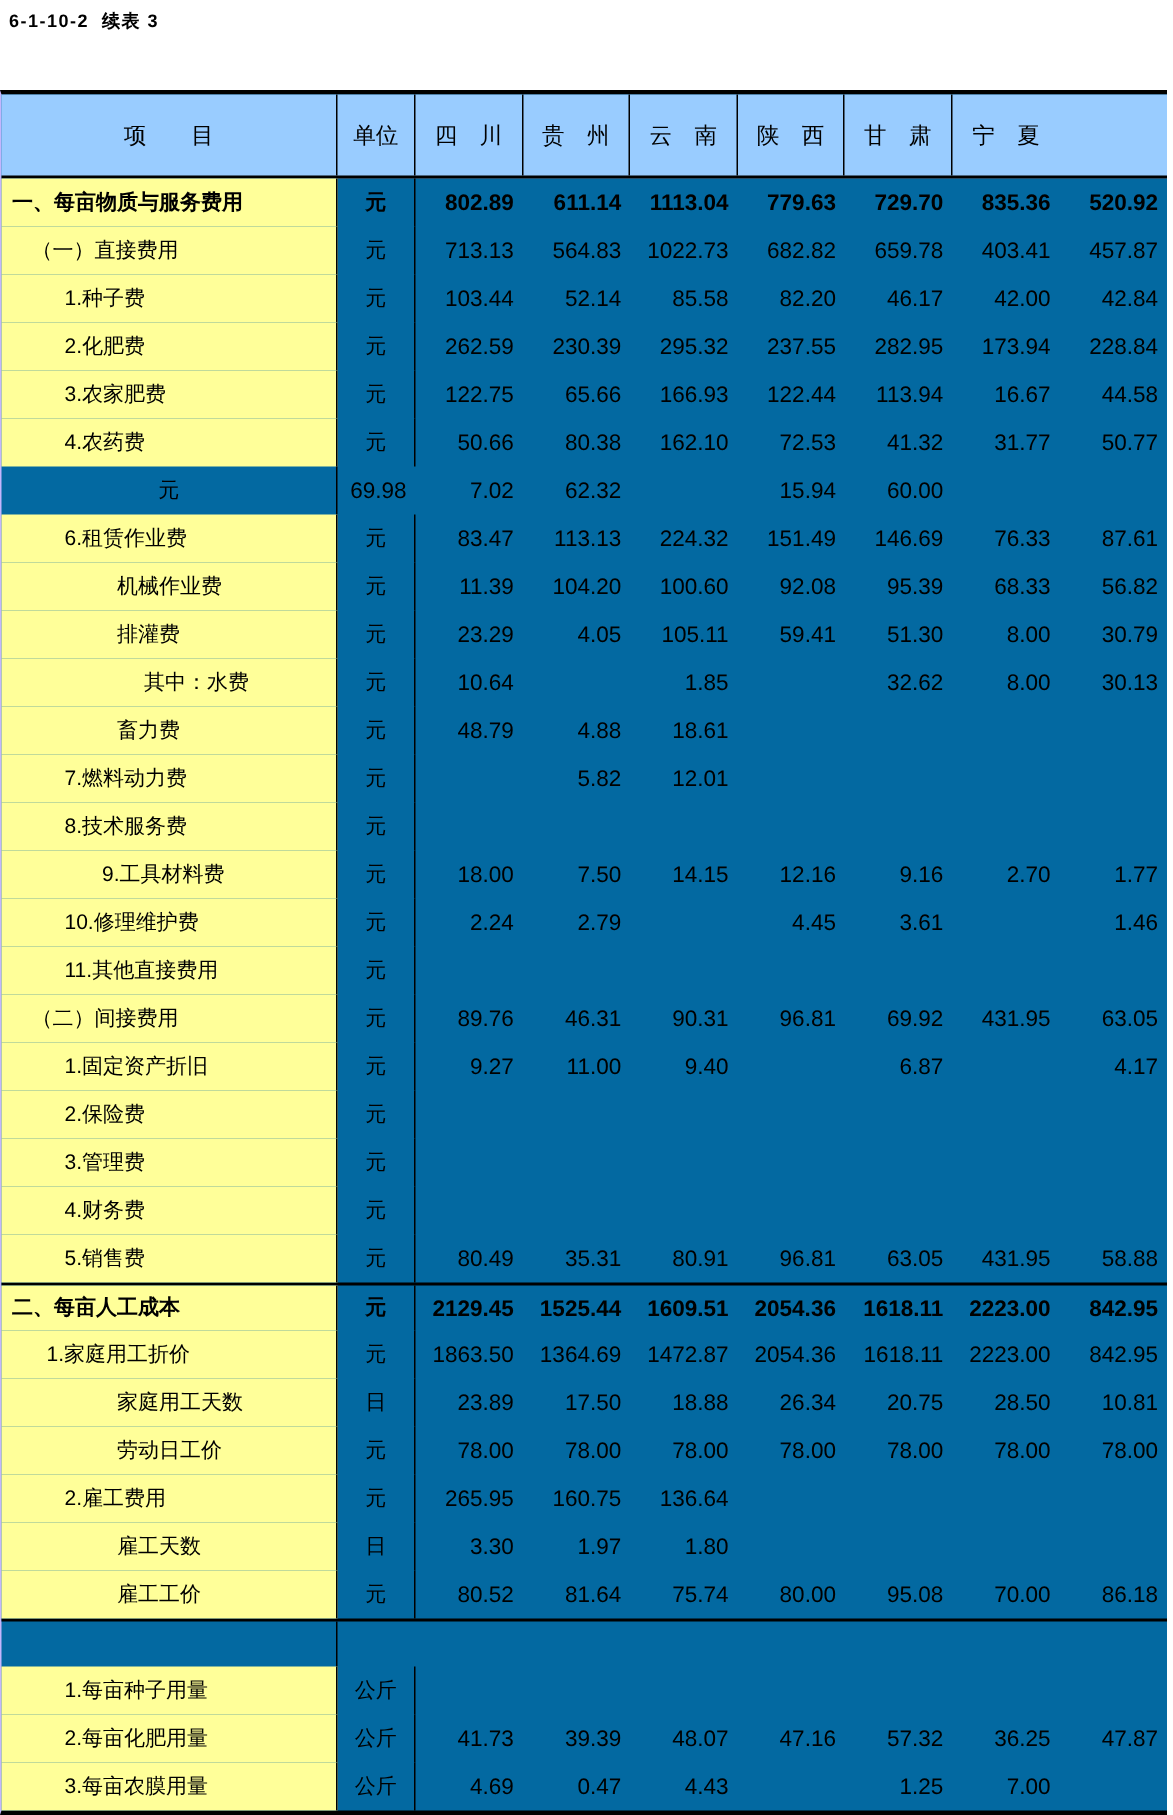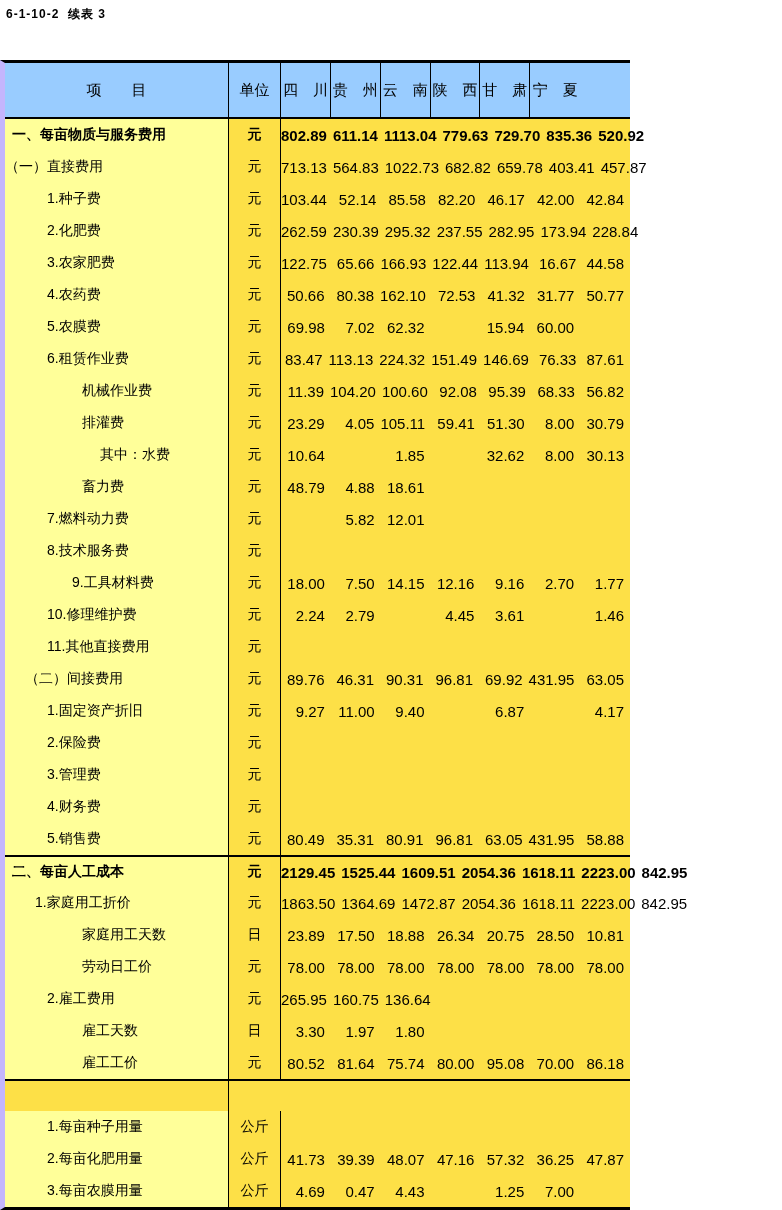--- a/index.html
+++ b/index.html
@@ -18,26 +18,26 @@
     left: 6px;
     font-size: 12px;
     font-weight: bold;
     white-space: pre;
     letter-spacing: 1px;
   }
   .table {
     position: absolute;
     top: 60px;
     left: 0;
-    width: 630px;
+    width: 778px;
     box-sizing: border-box;
     border-top: 3px solid #000;
     border-bottom: 3px solid #000;
-    border-left: 5px solid #c4b5fd;
-    background: #fde047;
+    border-left: 1px solid #c4b5fd;
+    background: #0369a1;
   }
   .header-row {
     display: grid;
     grid-template-columns: 224px 52px repeat(7, 1fr);
     height: 56px;
     box-sizing: border-box;
     border-bottom: 2px solid #000;
     background: #99CCFF;
   }
   .hcell {
@@ -99,21 +99,21 @@
           <div class="cell unit-cell">元</div>
           <div class="cell val-cell">802.89</div>
           <div class="cell val-cell">611.14</div>
           <div class="cell val-cell">1113.04</div>
           <div class="cell val-cell">779.63</div>
           <div class="cell val-cell">729.70</div>
           <div class="cell val-cell">835.36</div>
           <div class="cell val-cell">520.92</div>
         </div>
         <div class="row">
-          <div class="cell label-cell" style=" text-align: right;">（一）直接费用</div>
+          <div class="cell label-cell" style="padding-left: 20px; text-align: right;">（一）直接费用</div>
           <div class="cell unit-cell">元</div>
           <div class="cell val-cell">713.13</div>
           <div class="cell val-cell">564.83</div>
           <div class="cell val-cell">1022.73</div>
           <div class="cell val-cell">682.82</div>
           <div class="cell val-cell">659.78</div>
           <div class="cell val-cell">403.41</div>
           <div class="cell val-cell">457.87</div>
         </div>
         <div class="row">
@@ -154,21 +154,20 @@
           <div class="cell unit-cell">元</div>
           <div class="cell val-cell">50.66</div>
           <div class="cell val-cell">80.38</div>
           <div class="cell val-cell">162.10</div>
           <div class="cell val-cell">72.53</div>
           <div class="cell val-cell">41.32</div>
           <div class="cell val-cell">31.77</div>
           <div class="cell val-cell">50.77</div>
         </div>
         <div class="row">
-          <div class="cell label-cell" style="padding-left: 42px;">5.农膜费</div>
           <div class="cell unit-cell">元</div>
           <div class="cell val-cell">69.98</div>
           <div class="cell val-cell">7.02</div>
           <div class="cell val-cell">62.32</div>
           <div class="cell val-cell"></div>
           <div class="cell val-cell">15.94</div>
           <div class="cell val-cell">60.00</div>
           <div class="cell val-cell"></div>
         </div>
         <div class="row">

